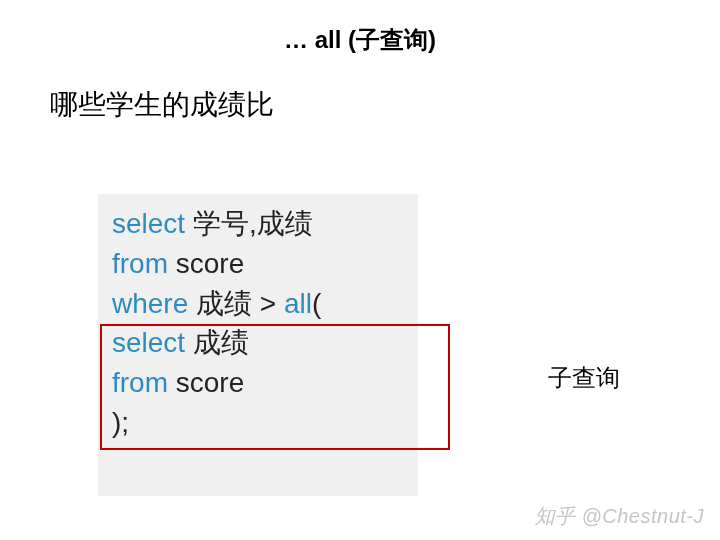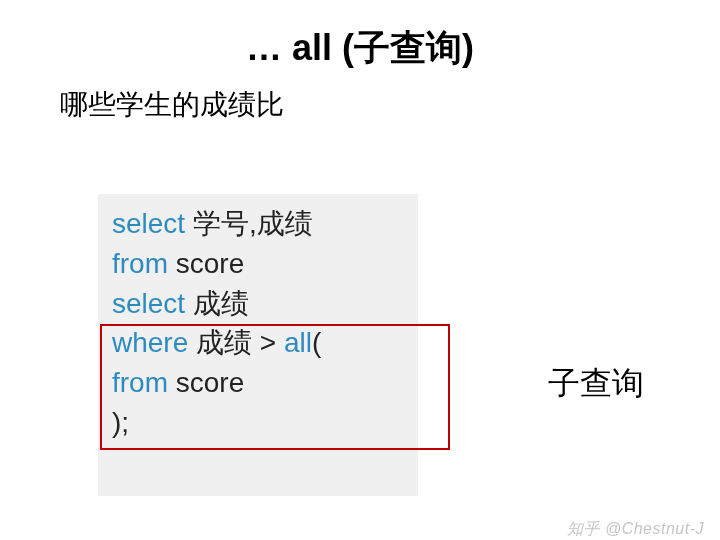--- a/index.html
+++ b/index.html
@@ -10,28 +10,28 @@
       font-family: "Microsoft YaHei", "SimHei", Arial, sans-serif;
       position: relative;
       overflow: hidden;
     }
     .title {
       position: absolute;
       top: 24px;
       left: 0;
       right: 0;
       text-align: center;
-      font-size: 36px;
+      font-size: 24px;
       font-weight: bold;
       color: #000;
     }
     .question {
       position: absolute;
       top: 86px;
-      left: 60px;
+      left: 50px;
       font-size: 28px;
       color: #000;
       line-height: 1.35;
     }
     .question .bold { font-weight: bold; }
     .code-block {
       position: absolute;
       top: 194px;
       left: 98px;
       width: 320px;
@@ -51,48 +51,48 @@
       left: 100px;
       width: 350px;
       height: 126px;
       border: 2px solid #c00000;
       pointer-events: none;
     }
     .annotation {
       position: absolute;
       top: 362px;
       left: 548px;
-      font-size: 32px;
+      font-size: 24px;
       color: #000;
     }
     .watermark {
       position: absolute;
-      bottom: 0;
+      bottom: 10px;
       right: 16px;
-      font-size: 16px;
+      font-size: 20px;
       font-style: italic;
       color: rgba(150,150,150,0.55);
       font-family: Arial, sans-serif;
       letter-spacing: 0.5px;
     }
   </style>
 </head>
 <body>
 
 <div class="title">… all (子查询)</div>
 
 <div class="question">
   <div>哪些学生的成绩比</div>
 </div>
 
 <div class="code-block">
   <div class="code-line"><span class="kw">select</span><span class="txt"> 学号,成绩</span></div>
   <div class="code-line"><span class="kw">from</span><span class="txt"> score</span></div>
+  <div class="code-line"><span class="kw">where</span><span class="txt"> 成绩 &gt; </span><span class="kw">all</span><span class="txt">(</span></div>
   <div class="code-line"><span class="kw">select</span><span class="txt"> 成绩</span></div>
-  <div class="code-line"><span class="kw">where</span><span class="txt"> 成绩 &gt; </span><span class="kw">all</span><span class="txt">(</span></div>
   <div class="code-line"><span class="kw">from</span><span class="txt"> score</span></div>
   <div class="code-line"><span class="txt">);</span></div>
 </div>
 
 <div class="outline-box"></div>
 
 <div class="annotation">子查询</div>
 
 <div class="watermark">知乎 @Chestnut-J</div>
 

